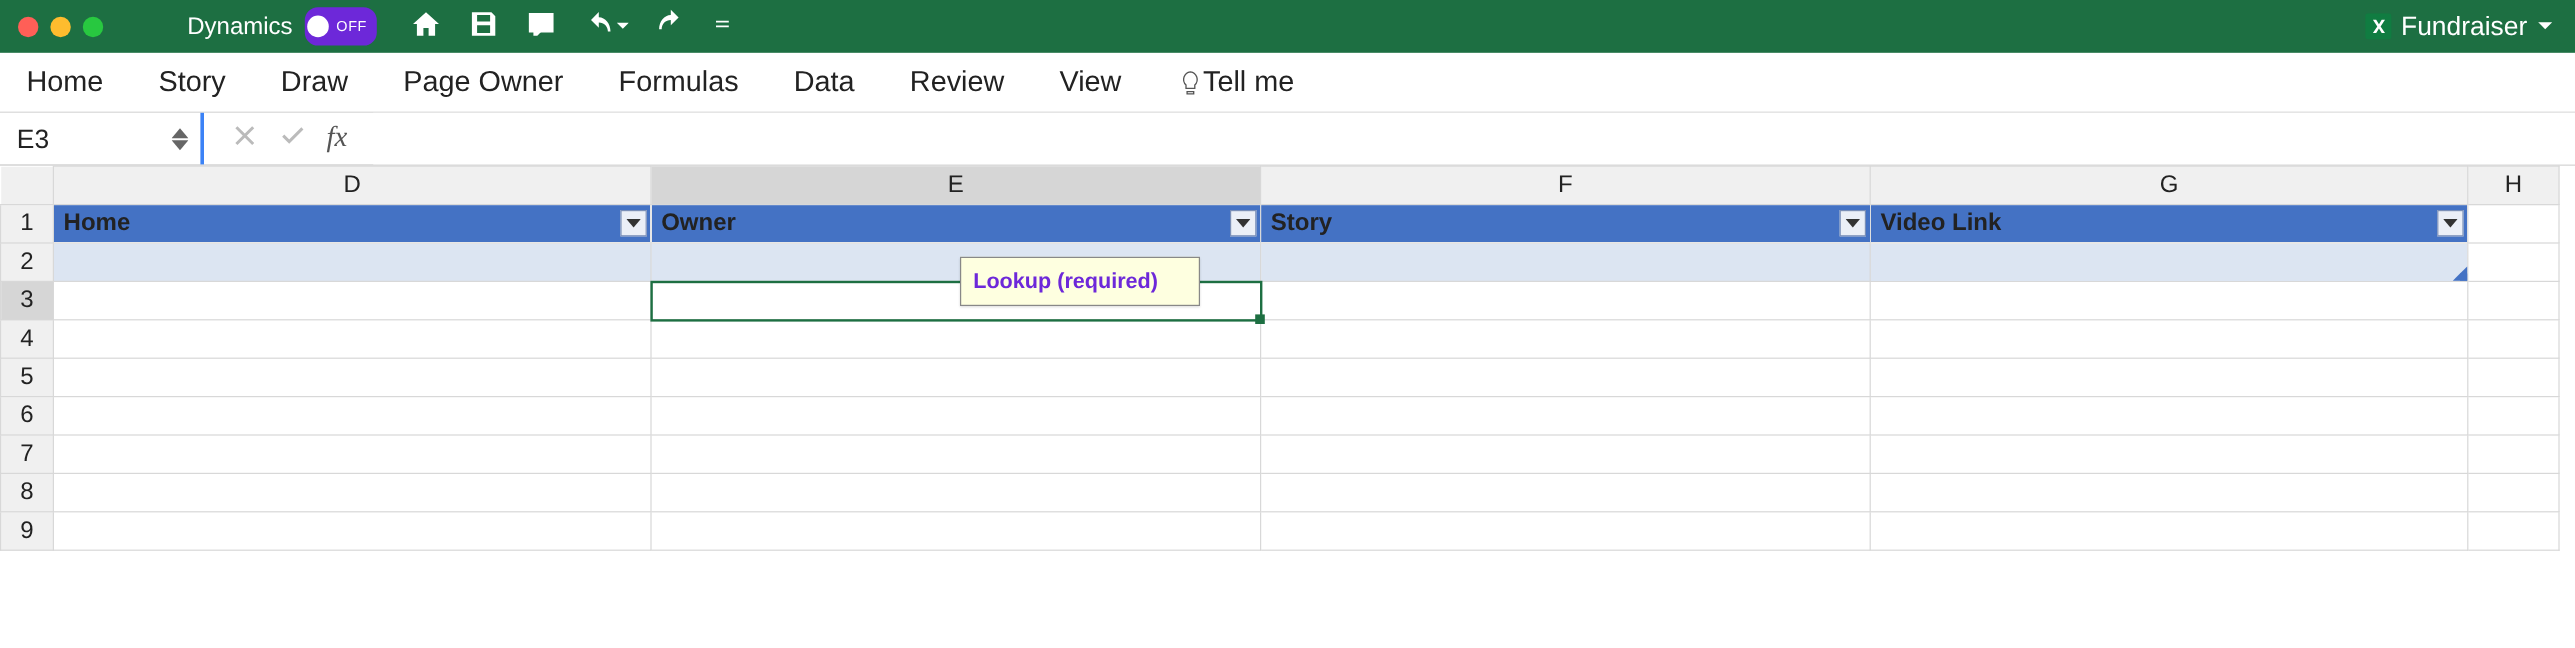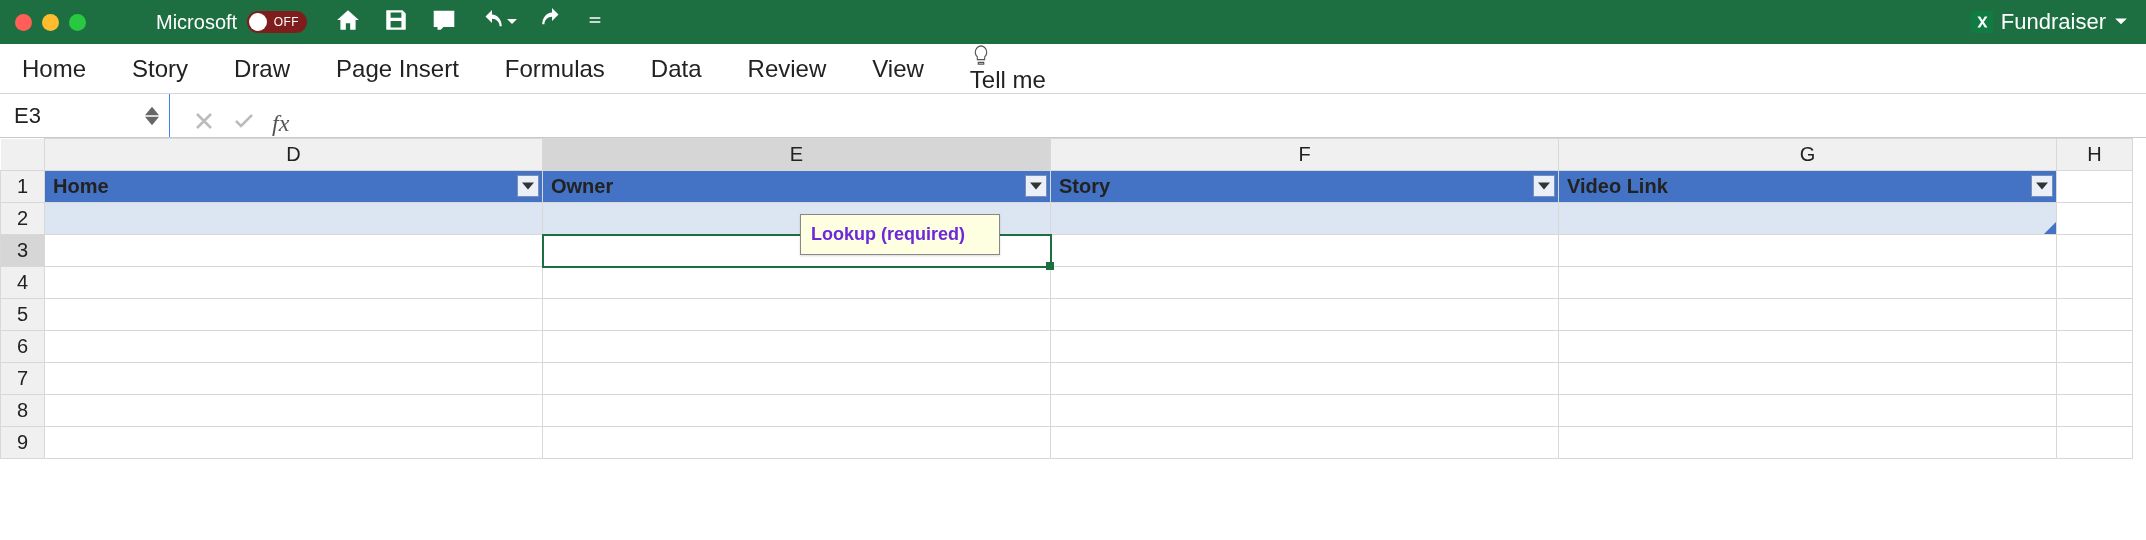--- a/index.html
+++ b/index.html
@@ -4,41 +4,41 @@
 <style>
 * { margin: 0; padding: 0; box-sizing: border-box; font-family: -apple-system, "Segoe UI", sans-serif; -webkit-font-smoothing: antialiased; }
 html, body { width: 2146px; height: 540px; background: #fff; overflow: hidden; }
 
 
 .titlebar { height: 44px; background: #1d6f42; display: flex; align-items: center; color: #fff; padding: 0 10px; }
 .traffic { display: flex; gap: 10px; margin-right: 70px; margin-left:5px; }
 .dot { width: 17px; height: 17px; border-radius: 50%; }
 .dot.red { background:#ff5f57; } .dot.yellow { background:#febc2e; } .dot.green { background:#28c840; }
 .autosave { display:flex; align-items:center; gap:10px; font-size:20px; }
-.toggle { width:60px; height:22px; border-radius:11px; background:#7f1d1d; display:flex; align-items:center; padding:2px; color:#fff; font-size:11px; position:relative; }
+.toggle { width:60px; height:32px; border-radius:11px; background:#6d28d9; display:flex; align-items:center; padding:2px; color:#fff; font-size:11px; position:relative; }
 .toggle .knob { width:18px; height:18px; border-radius:50%; background:#fff; }
 .toggle .off { position:absolute; right:8px; font-size:12px; letter-spacing:.5px; }
 .tb-icons { display:flex; align-items:center; gap:22px; margin-left:28px; }
 .tb-icons svg { fill:#fff; width:26px; height:26px; }
 .spacer { flex:1; }
 .filename { display:flex; align-items:center; gap:8px; font-size:22px; margin-right:8px;justify-content:space-between;}
 .filename svg.excel { width:22px; height:22px; }
 
 
 .ribbon { height:50px; display:flex; align-items:center; gap:46px; padding:0 22px; font-size:24px; color:#222; border-bottom:1px solid #d7d7d7; }
 .ribbon div { cursor:default; }
-.tellme { display:flex; gap:0;flex-direction:column; }
+.tellme { display:flex; align-items:center; gap:0; }
 .tellme svg { width:22px; height:22px; stroke:#555; fill:none; stroke-width:1.2; }
 
 
 .formulabar { height:44px; display:flex; align-items:stretch; border-bottom:1px solid #c9c9c9; }
-.namebox { width:170px; display:flex; align-items:center; padding-left:14px; font-size:22px; color:#222; position:relative; border-right:1px solid #3b82f6; }
+.namebox { width:170px; display:flex; align-items:center; padding-left:14px; font-size:22px; color:#222; position:relative; border-right:3px solid #3b82f6; }
 .namebox .spin { position:absolute; right:6px; width:18px; display:flex; flex-direction:column; }
 .namebox .spin svg { width:14px; height:10px; fill:#666; }
-.fx-controls { display:flex; align-items:flex-end; gap:16px; padding:0 22px; }
+.fx-controls { display:flex; align-items:center; gap:16px; padding:0 22px; }
 .fx-controls svg { width:24px; height:24px; }
 .fxlabel { font-style:italic; font-size:24px; color:#555; font-family:"Times New Roman",serif; }
 .fx-input { flex:1; border:0; }
 
 
 .gridwrap { position:relative; }
 table.grid { border-collapse:collapse; table-layout:fixed; width:2130px; }
 .grid td, .grid th { border:1px solid #d8d8d8; height:32px; font-size:20px; color:#222; }
 .grid .corner { width:44px; background:#f0f0f0; border-top:0; border-left:0;}
 .grid thead th { background:#f0f0f0; font-weight:400; text-align:center; }
@@ -67,21 +67,21 @@
 </head>
 <body>
 
 <div class="titlebar">
   <div class="traffic">
     <div class="dot red"></div>
     <div class="dot yellow"></div>
     <div class="dot green"></div>
   </div>
   <div class="autosave">
-    <span>Microsoft</span>
+    <span>Dynamics</span>
     <div class="toggle">
       <div class="knob"></div>
       <span class="off">OFF</span>
     </div>
   </div>
   <div class="tb-icons">
     <span><svg viewBox="0 0 24 24">
           <path d="M12 3l10 9h-3v9h-5v-6h-4v6H5v-9H2z"></path>
         </svg></span>
     <span><svg viewBox="0 0 24 24">
@@ -116,21 +116,21 @@
     <svg viewBox="0 0 12 12" style="width:14px;height:14px;fill:#fff;">
         <path d="M1 3l5 5 5-5z"></path>
       </svg>
   </div>
 </div>
 
 <div class="ribbon">
   <div>Home</div>
   <div>Story</div>
   <div>Draw</div>
-  <div>Page Insert</div>
+  <div>Page Owner</div>
   <div>Formulas</div>
   <div>Data</div>
   <div>Review</div>
   <div>View</div>
   <div class="tellme">
     <svg viewBox="0 0 24 24">
         <path d="M12 2a7 7 0 00-4 12v3h8v-3a7 7 0 00-4-12zM9 20h6v2H9z"></path>
       </svg>
     <span>Tell me</span>
   </div>

